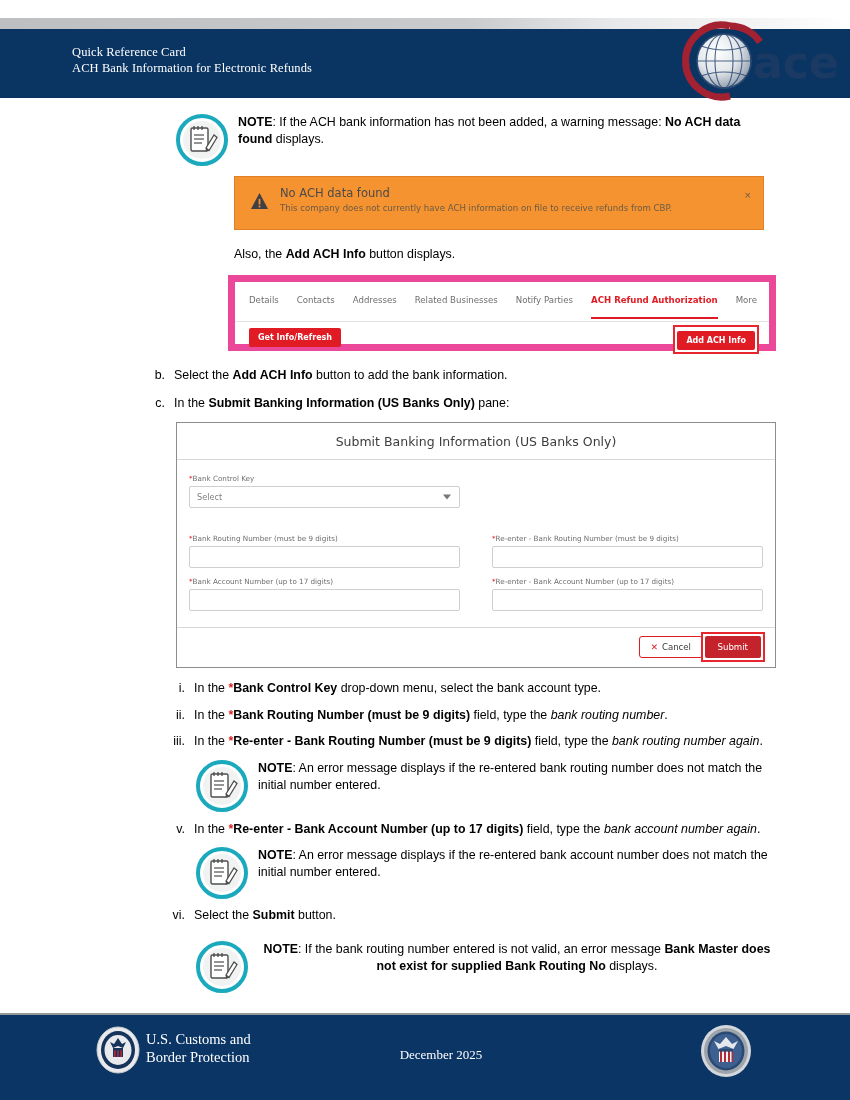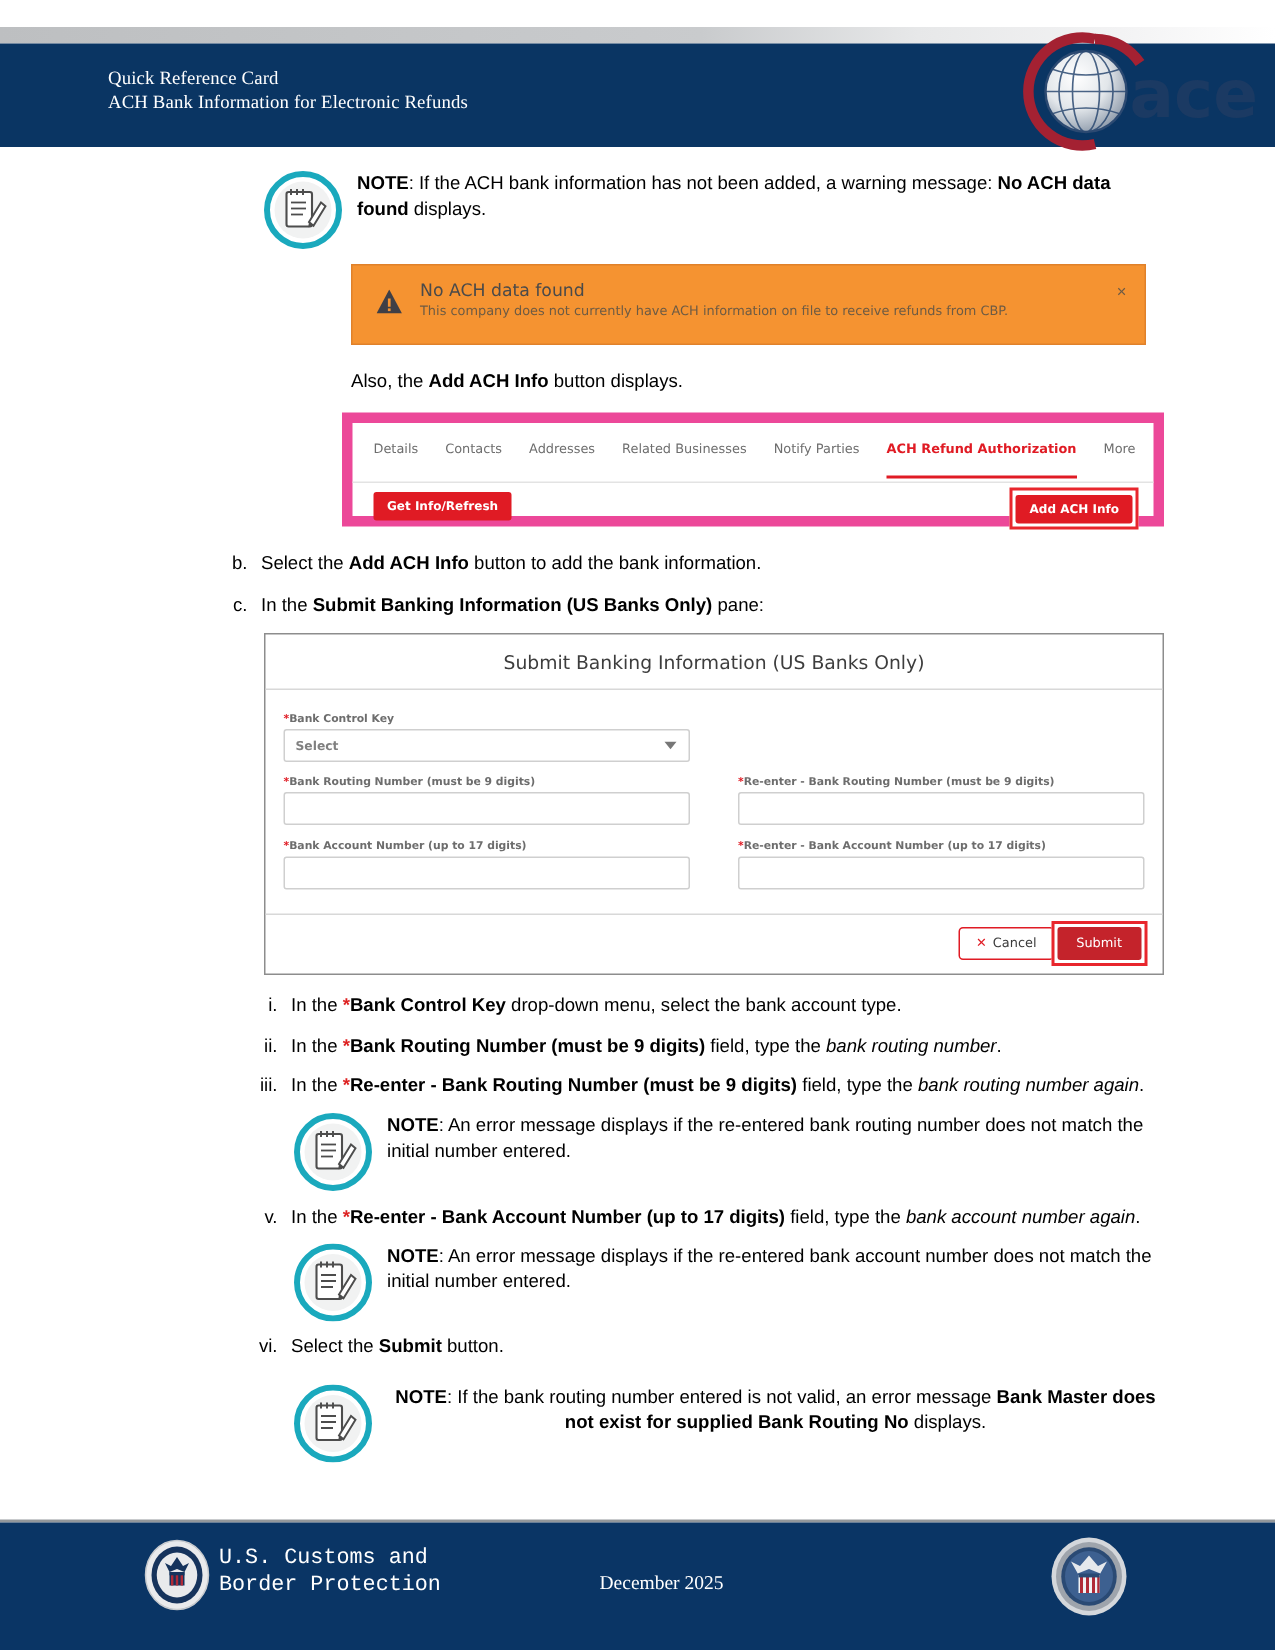--- a/index.html
+++ b/index.html
@@ -111,21 +111,21 @@
     width:600px; background:#fff;
     border:1px solid #8d8d8d;
     position:relative;
   }
   .form-title {
     text-align:center; font-size:12.5px; color:#3d3d3d;
     font-family:"DejaVu Sans", sans-serif;
     padding:11px 0 10px; border-bottom:1px solid #d8d8d8;
   }
   .form-body { padding:14px 12px 4px; }
-  .frow { display:flex; gap:32px;font-weight:bold; }
+  .frow { display:flex; gap:32px; }
   .fcol { flex:1; min-width:0; }
   .flabel {
     font-size:7.2px; color:#6d6d6d;
     font-family:"DejaVu Sans", sans-serif;
     margin-bottom:3px; white-space:nowrap;
   }
   .flabel .ast { color:#e01b24; }
   .finput {
     height:22px; border:1px solid #cfcfcf; background:#fff; border-radius:2px;
     position:relative;
@@ -163,21 +163,21 @@
   
   .footer-band {
     position:absolute; left:0; bottom:0; width:850px; height:85px;
     background:#0a3565;
   }
   .footer-rule {
     position:absolute; left:0; bottom:85px; width:850px; height:2px; background:#93979b;
   }
   .cbp-wordmark {
     position:absolute; left:146px; top:1030px;
-    color:#ffffff; font-family:Liberation Mono, monospace;
+    color:#ffffff; font-family:Liberation Serif, serif;
     font-size:14.5px; line-height:18px;
   }
   .footer-center {
     position:absolute; left:16px; top:1045px; width:850px; text-align:center;
     color:#ffffff; font-family:"Liberation Serif", serif;
     font-size:13px; line-height:19px;
   }
 </style>
 </head>
 <body>
@@ -305,21 +305,21 @@
           <div class="fcol">
             <div class="flabel"><span class="ast">*</span><span>Bank Control Key</span></div>
             <div class="fselect">
               <span>Select</span>
               <span class="caret"></span>
             </div>
           </div>
           <div class="fcol"></div>
         </div>
 
-        <div class="frow" style="margin-top:8px;justify-content:center;">
+        <div class="frow" style="margin-top:26px;justify-content:center;">
           <div class="fcol">
             <div class="flabel"><span class="ast">*</span><span>Bank Routing Number (must be 9 digits)</span></div>
             <div class="finput"></div>
           </div>
           <div class="fcol">
             <div class="flabel"><span class="ast">*</span><span>Re-enter - Bank Routing Number (must be 9 digits)</span></div>
             <div class="finput"></div>
           </div>
         </div>
 

